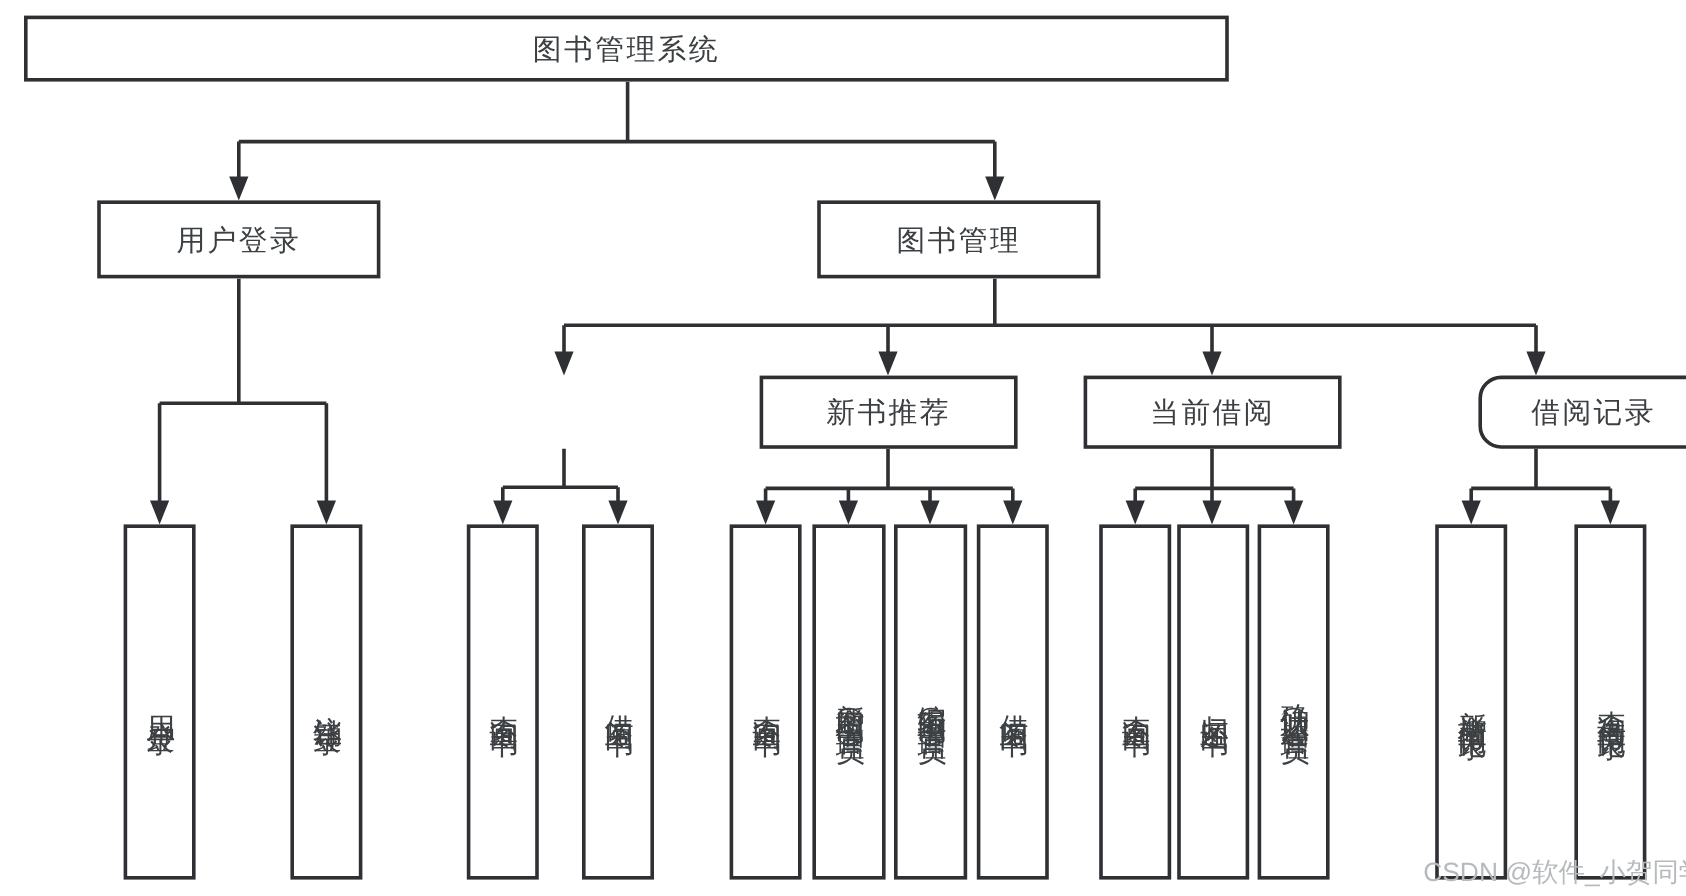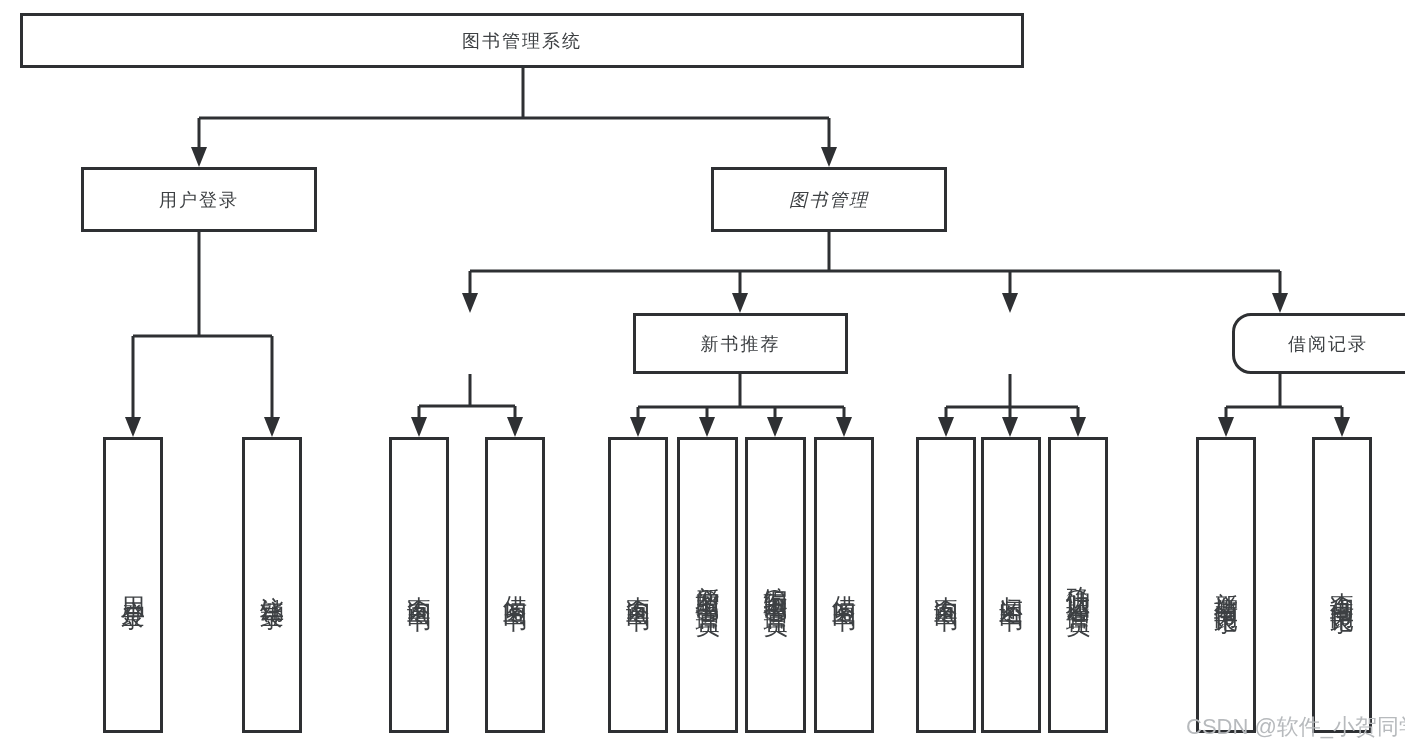--- a/index.html
+++ b/index.html
@@ -32,33 +32,33 @@
     position: absolute;
     box-sizing: border-box;
     border: 3px solid var(--line);
     background: var(--background);
     display: flex;
     align-items: center;
     justify-content: center;
     color: var(--text);
     z-index: 1;
   }
-  .h-node { font-size: 18px; letter-spacing: 2px; align-items: center; }
+  .h-node { font-size: 24px; letter-spacing: 2px; align-items: center; }
   .leaf {
     writing-mode: vertical-rl;
     text-orientation: mixed;
     font-size: 24px;
     letter-spacing: 4px;
     line-height: 1;
     padding: 6px 0;
   }
   
   .n-root   { left: 20px;  top: 13px;  width: 1004px; height: 55px; }
   .n-login  { left: 81px;  top: 167px; width: 236px;  height: 65px; }
-  .n-mgmt   { left: 711px; top: 167px; width: 236px;  height: 65px; font-style: italic; }
+  .n-mgmt   { left: 681px; top: 167px; width: 236px;  height: 65px; }
   .n-l3a    { left: 363px; top: 313px; width: 215px;  height: 61px; }
   .n-l3b    { left: 633px; top: 313px; width: 215px;  height: 61px; }
   .n-l3c    { left: 903px; top: 313px; width: 215px;  height: 61px; }
   .n-l3d    { left: 1232px;top: 313px; width: 192px;  height: 61px; border-radius: 19px; }
   .lf1  { left: 103px;  top: 437px; width: 60px; height: 296px; }
   .lf2  { left: 242px;  top: 437px; width: 60px; height: 296px; }
   .lf3  { left: 389px;  top: 437px; width: 60px; height: 296px; }
   .lf4  { left: 485px;  top: 437px; width: 60px; height: 296px; }
   .lf5  { left: 608px;  top: 437px; width: 60px; height: 296px; }
   .lf6  { left: 677px;  top: 437px; width: 61px; height: 296px; }
@@ -141,20 +141,23 @@
   <div class="node h-node n-login">
     <span>用户登录</span>
   </div>
   <div class="node h-node n-mgmt">
     <span>图书管理</span>
   </div>
 
   <div class="node h-node n-l3b">
     <span>新书推荐</span>
   </div>
+  <div class="node h-node n-l3c">
+    <span>当前借阅</span>
+  </div>
   <div class="node h-node n-l3d">
     <span>借阅记录</span>
   </div>
 
   <div class="node leaf lf1">
     <span>用户登录</span>
   </div>
   <div class="node leaf lf2">
     <span>注销登录</span>
   </div>

